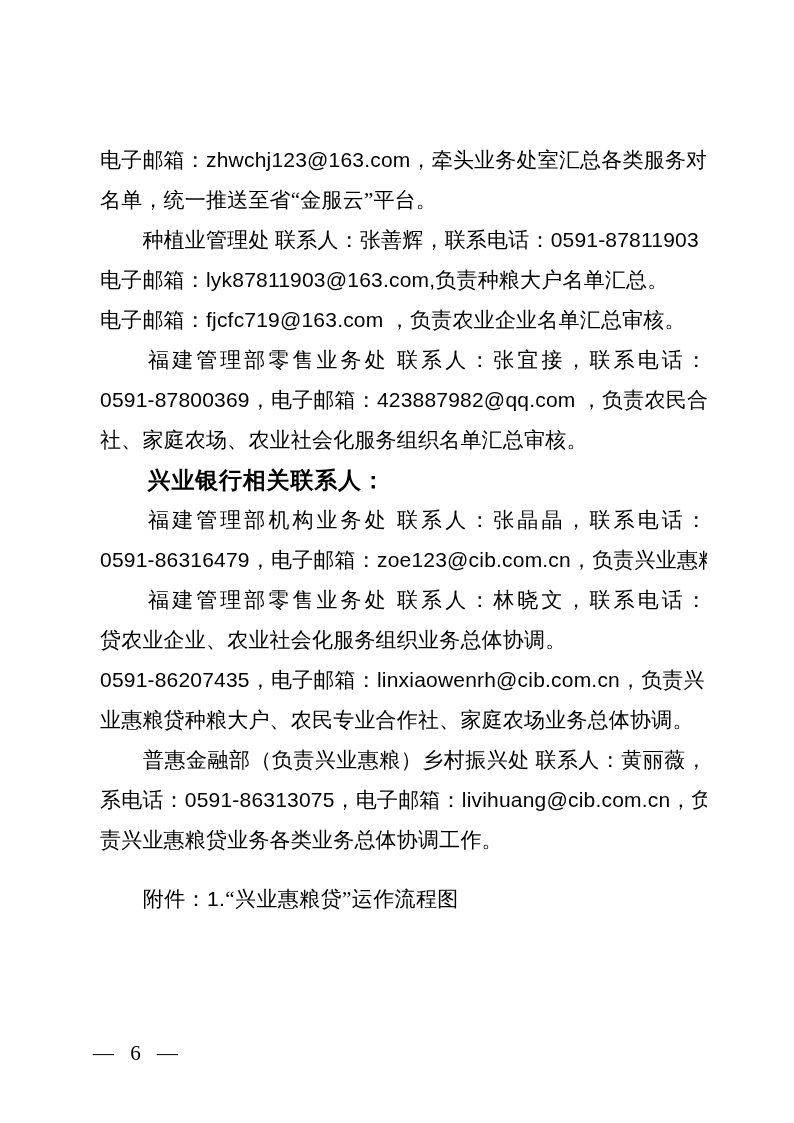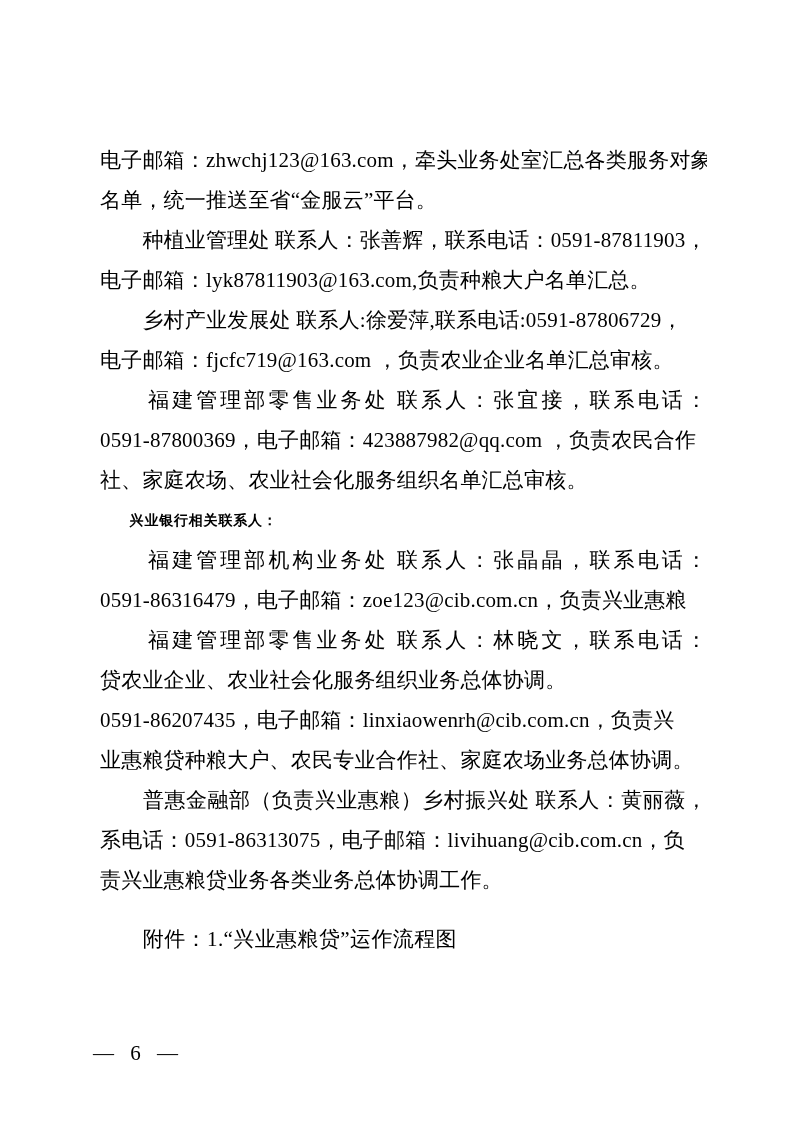--- a/index.html
+++ b/index.html
@@ -33,32 +33,32 @@
   
   .line.stretch {
     white-space: normal;
     text-align: justify;
     text-align-last: justify;
     text-justify: inter-character;
   }
   .line.heading {
     font-family: "Liberation Sans", "DejaVu Sans", sans-serif;
     font-weight: 700;
-    font-size: 14px;
+    font-size: 23px;
     letter-spacing: 0.8px;
   }
   .line.attachment {
     letter-spacing: 0.4px;
   }
   .line.gap {
     margin-top: 19px;
   }
   
   .latin {
-    font-family: Liberation Serif, serif;
+    font-family: Liberation Sans, sans-serif;
     font-size: 21px;
   }
   .pagenum {
     position: absolute;
     left: 93px;
     top: 1038px;
     height: 30px;
     line-height: 30px;
     font-size: 21px;
     word-spacing: 9px;
@@ -67,21 +67,20 @@
 </style>
 </head>
 <body>
 
 <div class="page">
   <div class="content">
       <div class="line body">电子邮箱：<span class="latin">zhwchj123@163.com</span>，牵头业务处室汇总各类服务对象</div>
       <div class="line body">名单，统一推送至省“金服云”平台。</div>
       <div class="line body">　　种植业管理处 联系人：张善辉，联系电话：<span class="latin">0591-87811903</span>，</div>
       <div class="line body">电子邮箱：<span class="latin">lyk87811903@163.com,</span>负责种粮大户名单汇总。</div>
-      <div class="line body">　　乡村产业发展处 联系人<span class="latin">:</span>徐爱萍<span class="latin">,</span>联系电话<span class="latin">:0591-87806729</span>，</div>
       <div class="line body">电子邮箱：<span class="latin">fjcfc719@163.com</span> ，负责农业企业名单汇总审核。</div>
       <div class="line body stretch">　　福建管理部零售业务处 联系人：张宜接，联系电话：</div>
       <div class="line body"><span class="latin">0591-87800369</span>，电子邮箱：<span class="latin">423887982@qq.com</span> ，负责农民合作</div>
       <div class="line body">社、家庭农场、农业社会化服务组织名单汇总审核。</div>
       <div class="line heading">　　兴业银行相关联系人：</div>
       <div class="line body stretch">　　福建管理部机构业务处 联系人：张晶晶，联系电话：</div>
       <div class="line body"><span class="latin">0591-86316479</span>，电子邮箱：<span class="latin">zoe123@cib.com.cn</span>，负责兴业惠粮</div>
       <div class="line body stretch">　　福建管理部零售业务处 联系人：林晓文，联系电话：</div>
       <div class="line body">贷农业企业、农业社会化服务组织业务总体协调。</div>
       <div class="line body"><span class="latin">0591-86207435</span>，电子邮箱：<span class="latin">linxiaowenrh@cib.com.cn</span>，负责兴</div>

